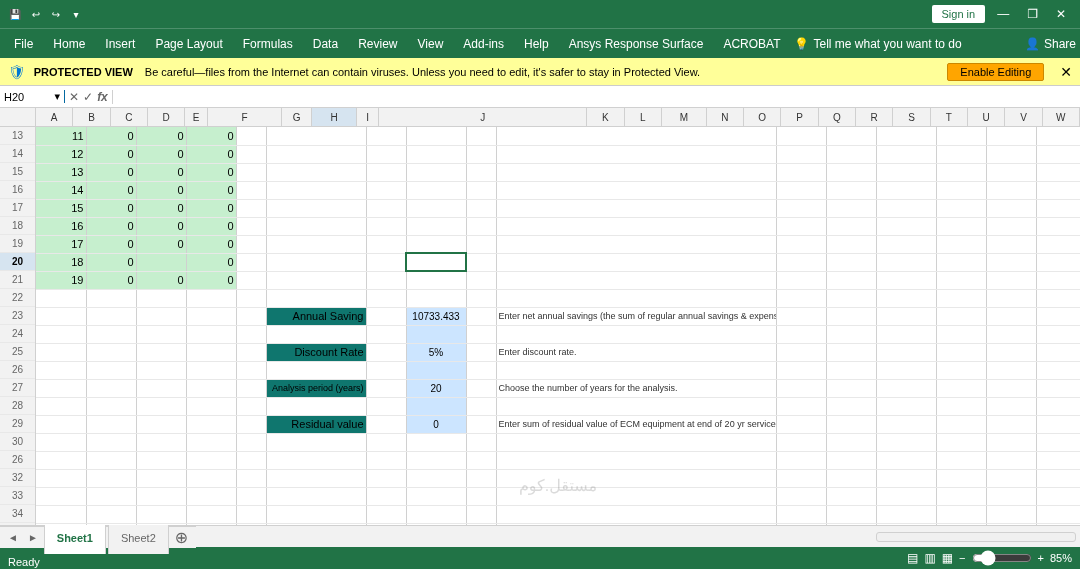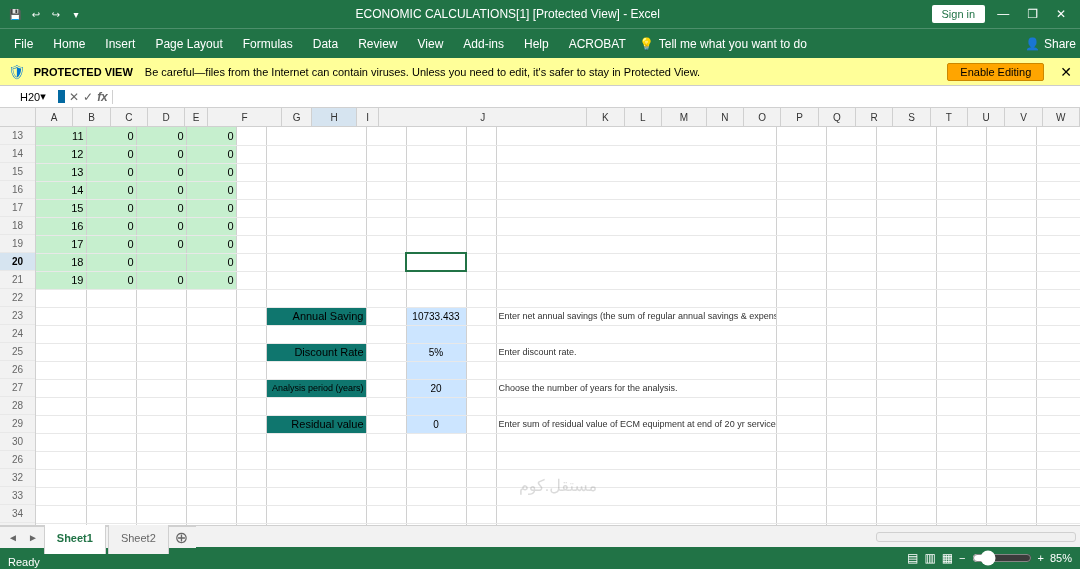--- a/index.html
+++ b/index.html
@@ -39,21 +39,21 @@
       background: #ffa500; border: 1px solid #cc8800; padding: 2px 12px;
       font-size: 11px; cursor: pointer; border-radius: 2px;
     }
     #protected-bar .close-x { background: none; border: none; font-size: 14px; cursor: pointer; margin-left: 8px; }
 
     
     #formula-bar {
       display: flex; align-items: center; height: 22px; border-bottom: 1px solid #d0d0d0;
       background: white;
     }
-    #cell-ref { width: 65px; border-right: 7px solid #0369a1; padding: 0 20px; font-size: 11px; display: flex; align-items: center; }
+    #cell-ref { width: 65px; border-right: 1px solid #0369a1; padding: 0 4px; font-size: 11px; display: flex; align-items: center; }
     #formula-icons { display: flex; align-items: center; padding: 0 4px; gap: 4px; border-right: 1px solid #d0d0d0; }
     #formula-icons span { cursor: pointer; font-size: 12px; }
     #formula-input { flex: 1; border: none; outline: none; padding: 0 6px; font-size: 11px; }
 
     
     #spreadsheet { display: flex; flex-direction: column; flex: 1; overflow: hidden; background: #fff; }
 
     
     #col-headers { display: flex; background: #f2f2f2; border-bottom: 1px solid #d0d0d0; min-height: 18px; }
     .row-num-header { width: 36px; min-width: 36px; border-right: 1px solid #d0d0d0; background: #f2f2f2; }
@@ -113,40 +113,40 @@
 </head>
 <body>
 
 <div id="title-bar">
   <div class="left-icons">
     <span class="title-icon" style="cursor:pointer;">💾</span>
     <span class="title-icon" style="cursor:pointer;">↩</span>
     <span class="title-icon" style="cursor:pointer;">↪</span>
     <span class="title-icon" style="cursor:pointer;">▾</span>
   </div>
-  <div class="title">ECONOMIC CALCULATIONS[1] [Protected View] - Excel</div>
   <div class="right-icons">
     <button class="sign-in-btn">Sign in</button>
     <button class="win-btn">—</button>
     <button class="win-btn">❐</button>
     <button class="win-btn close">✕</button>
   </div>
 </div>
 
 <div id="menu-bar">
   <span class="menu-item">File</span>
   <span class="menu-item">Home</span>
   <span class="menu-item">Insert</span>
   <span class="menu-item">Page Layout</span>
   <span class="menu-item">Formulas</span>
   <span class="menu-item">Data</span>
   <span class="menu-item">Review</span>
   <span class="menu-item">View</span>
   <span class="menu-item">Add-ins</span>
   <span class="menu-item">Help</span>
+  <span class="menu-item">Ansys Response Surface</span>
   <span class="menu-item">ACROBAT</span>
   <span class="tell-me">
     <span>💡</span>
     <span>Tell me what you want to do</span>
   </span>
   <button class="share-btn" style="margin-left:auto;">
     <span>👤</span>
     <span>Share</span>
   </button>
 </div>

